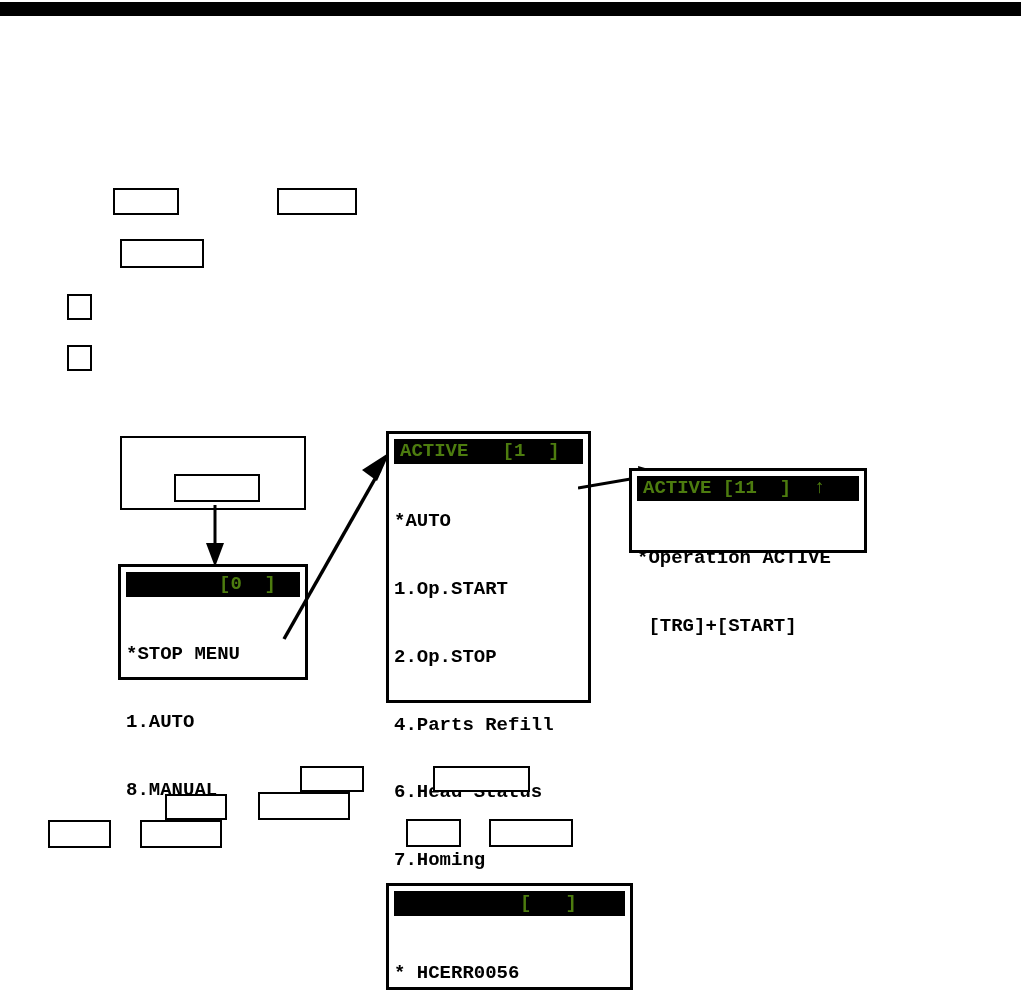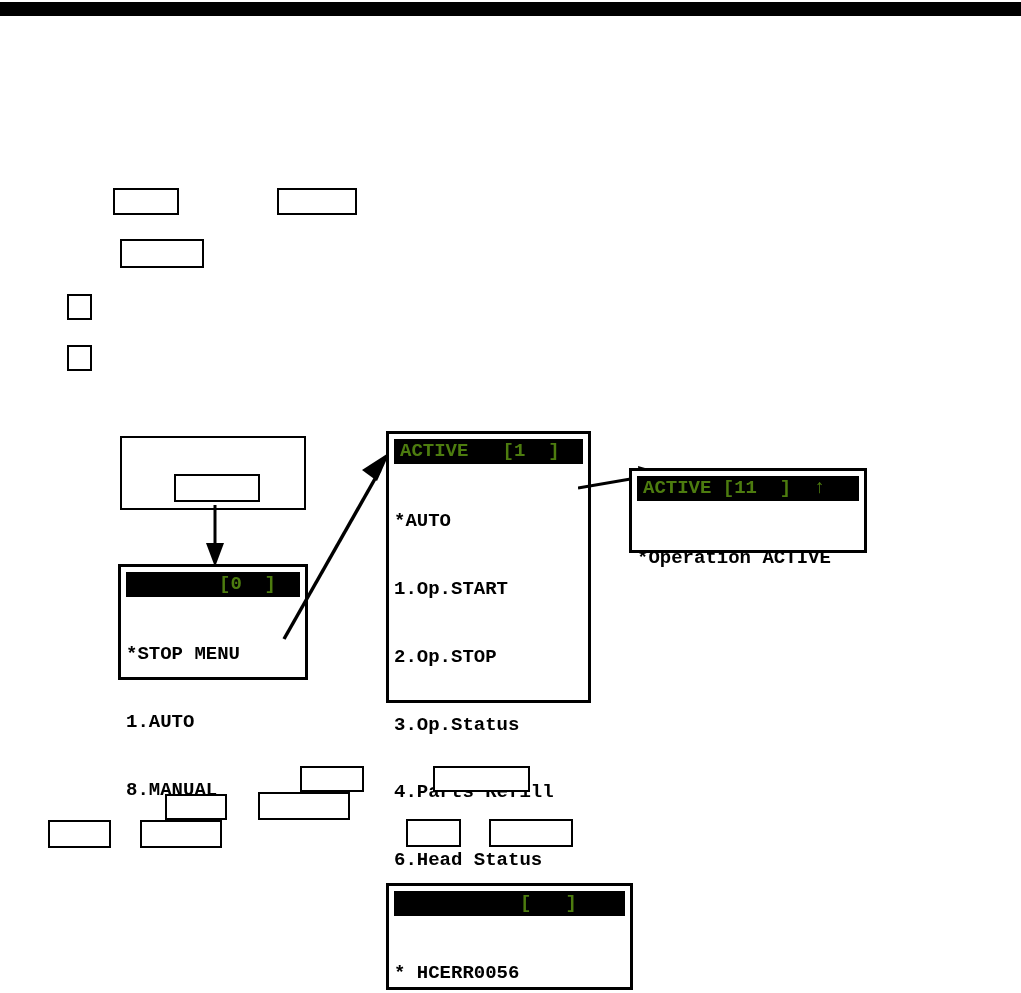--- a/index.html
+++ b/index.html
@@ -138,38 +138,38 @@
     <line x1="4" y1="191" x2="100" y2="22" stroke="#000" stroke-width="3.5"></line>
     <polygon points="110,4 82,22 97,33" fill="#000"></polygon>
   </svg>
 
   <div class="lcd" id="panel-active-auto">
     <div class="lcd-header">ACTIVE   [1  ]</div>
     <div class="lcd-body">
       <div class="lcd-line">*AUTO</div>
       <div class="lcd-line">1.Op.START</div>
       <div class="lcd-line">2.Op.STOP</div>
-      <div class="lcd-line">3.Op.Status</div>
       <div class="lcd-line">4.Parts Refill</div>
       <div class="lcd-line">6.Head Status</div>
       <div class="lcd-line">7.Homing</div>
       
       
     </div>
   </div>
 
   <svg class="connector" style="left:578px;top:460px;" width="90" height="36" viewBox="0 0 90 36">
     <line x1="0" y1="28" x2="70" y2="16" stroke="#000" stroke-width="3"></line>
     <polygon points="88,14 60,6 62,25" fill="#000"></polygon>
   </svg>
 
   <div class="lcd" id="panel-active-op">
     <div class="lcd-header">ACTIVE [11  ]  ↑</div>
     <div class="lcd-body">
       <div class="lcd-line">*Operation ACTIVE</div>
+      <div class="lcd-line"> [TRG]+[START]</div>
     </div>
   </div>
 
   <div class="blank-box" style="left:48px;top:820px;width:63px;height:28px;"></div>
   <div class="blank-box" style="left:140px;top:820px;width:82px;height:28px;"></div>
   <div class="blank-box" style="left:165px;top:794px;width:62px;height:26px;"></div>
   <div class="blank-box" style="left:258px;top:792px;width:92px;height:28px;"></div>
   <div class="blank-box" style="left:300px;top:766px;width:64px;height:26px;"></div>
   <div class="blank-box" style="left:406px;top:819px;width:55px;height:28px;"></div>
   <div class="blank-box" style="left:489px;top:819px;width:84px;height:28px;"></div>

